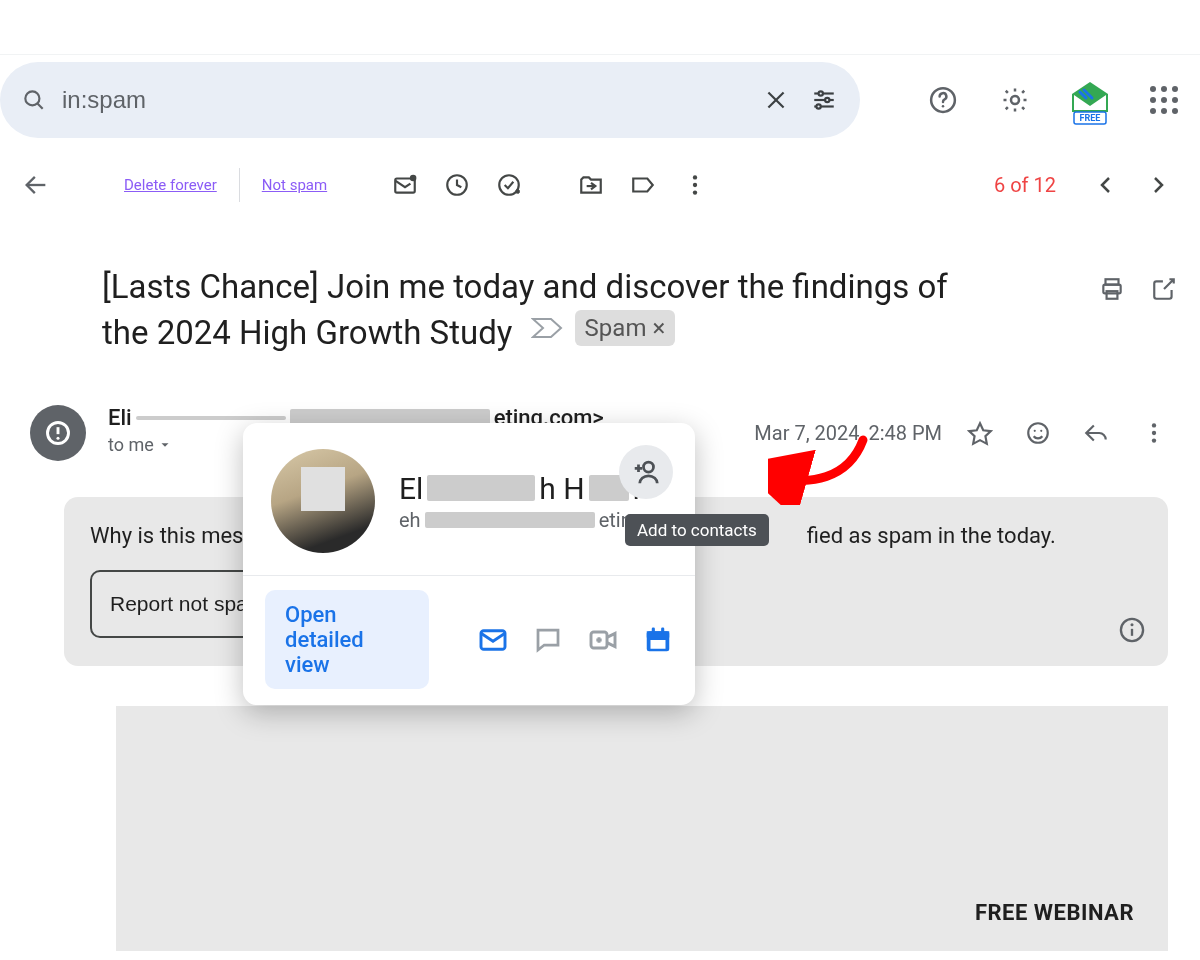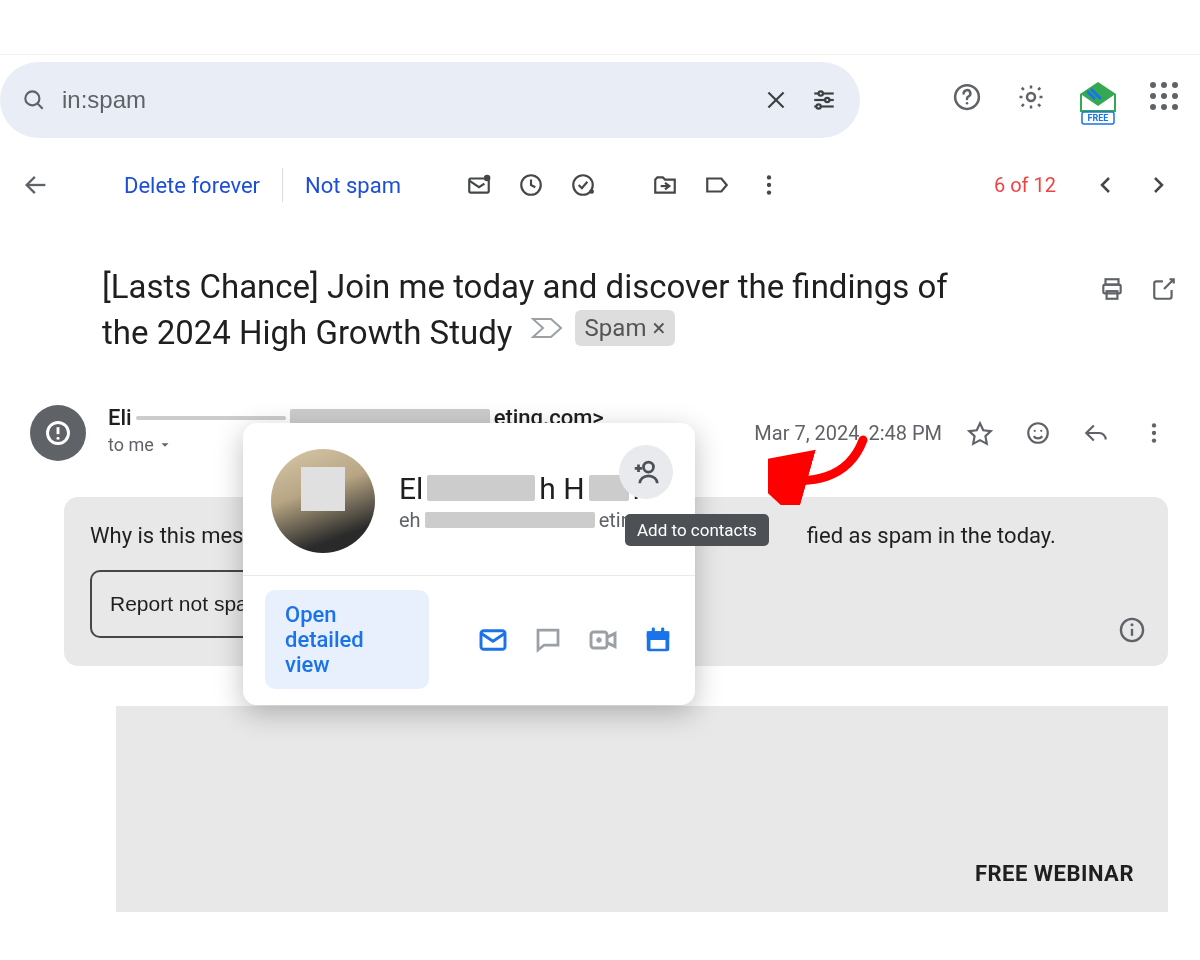--- a/index.html
+++ b/index.html
@@ -6,30 +6,30 @@
   html, body { width: 1200px; height: 960px; font-family: "Google Sans", Roboto, Arial, sans-serif; background: #fff; color: #202124; overflow: hidden; }
   
   .top-spacer { height: 55px; border-bottom: 1px solid #f1f3f4; }
   
   .search-row { display: flex; align-items: center; height: 90px; padding: 0 6px 0 0; }
   .search-pill { display: flex; align-items: center; background: #e9eef6; border-radius: 45px; height: 76px; flex: 0 0 860px; margin-left: 0; padding: 0 12px; }
   .search-pill .srch-icon { width: 44px; height: 44px; display: flex; align-items: center; justify-content: center; color: #5f6368; }
   .search-input { flex: 1; border: none; background: transparent; font-size: 24px; color: #5f6368; outline: none; padding-left: 6px; }
   .search-input::placeholder { color: #5f6368; }
   .pill-ic { width: 48px; height: 48px; display: flex; align-items: center; justify-content: center; color: #3c4043; cursor: pointer; border-radius: 50%; }
-  .right-icons { display: flex; align-items: flex-start; gap: 18px; margin-left: auto; padding-right: 8px; }
+  .right-icons { display: flex; align-items: center; gap: 26px; margin-left: auto; padding-right: 8px; }
   .circ-ic { width: 46px; height: 46px; display: flex; align-items: center; justify-content: center; color: #5f6368; cursor: pointer; border-radius: 50%; }
   .tracker-ic { width: 52px; height: 52px; position: relative; }
   .apps-ic { width: 44px; height: 44px; display: flex; align-items: center; justify-content: center; cursor: pointer; }
   .apps-grid { display: grid; grid-template-columns: repeat(3, 6px); grid-template-rows: repeat(3, 6px); gap: 5px; }
   .apps-grid span { background: #5f6368; border-radius: 50%; width: 6px; height: 6px; }
   
   .toolbar { display: flex; align-items: center; height: 80px; padding: 0 16px 0 14px; }
   .tb-back { width: 44px; height: 44px; display:flex; align-items:center; justify-content:center; color:#5f6368; cursor:pointer; border-radius:50%; }
-  .tb-text { font-size: 22px; color:#1d4ed8; padding: 0 22px; cursor:pointer; }
+  .tb-text { font-size: 15px; color:#8b5cf6; padding: 0 22px; cursor:pointer;text-decoration:underline; }
   .tb-sep { width:1px; height:34px; background:#dadce0; }
   .tb-ic { width: 52px; height: 52px; display:flex; align-items:center; justify-content:center; color:#444746; cursor:pointer; border-radius:50%; }
   .tb-gap { width: 30px; }
   .tb-counter { margin-left: auto; color:#ef4444; font-size: 20px; }
   
   .content { padding: 40px 16px 0 16px; position: relative; }
   .subject { font-size: 33px; color:#1f1f1f; line-height: 1.35; font-weight: 400; margin-left: 86px; margin-right: 90px; }
   .subj-row { display:flex; align-items:flex-start; }
   .subj-actions { margin-left:auto; display:flex; gap:12px; padding-top:4px; }
   .subj-ic { width:40px; height:40px; display:flex; align-items:center; justify-content:center; color:#5f6368; cursor:pointer; }
@@ -45,21 +45,21 @@
   .sender-line1 .redact { background:#ccc; display:inline-block; border-radius:2px; }
   .sender-line2 { color:#5f6368; font-size:18px; display:flex; align-items:center; gap:4px; margin-top:4px; }
   .msg-meta { margin-left:auto; display:flex; align-items:center; gap:18px; color:#5f6368; font-size:20px; padding-right:10px; }
   .meta-ic { width:40px; height:40px; display:flex; align-items:center; justify-content:center; color:#5f6368; cursor:pointer; border-radius:50%; }
   
   .spam-box { margin:36px 16px 0 48px; background:#e8e8e8; border-radius:14px; padding:26px 26px 28px 26px; position:relative; }
   .spam-text { font-size:22px; color:#1f1f1f; }
   .spam-btn { margin-top:22px; border:2px solid #444746; background:transparent; border-radius:10px; padding:20px 18px; font-size:21px; color:#1f1f1f; cursor:pointer; }
   .spam-info { position:absolute; right:22px; bottom:22px; color:#5f6368; }
   
-  .body-block { margin:40px 16px 0 100px; background:#e8e8e8; height:206px; position:relative; }
+  .body-block { margin:40px 16px 0 100px; background:#e8e8e8; height:245px; position:relative; }
   .free-web { position:absolute; right:34px; bottom:26px; font-size:22px; font-weight:700; color:#1f1f1f; letter-spacing:0.5px; }
   
   .hovercard { position:absolute; left:243px; top:423px; width:452px; background:#fff; border-radius:14px; box-shadow: 0 8px 28px rgba(0,0,0,0.25); overflow:hidden; z-index:50; }
   .hc-top { display:flex; align-items:center; padding:26px 22px 22px 28px; gap:24px; position:relative; }
   .hc-avatar { width:104px; height:104px; border-radius:50%; background:linear-gradient(160deg,#d8c9a8 0%, #b7a584 40%, #2a2a2a 80%); position:relative; overflow:hidden; flex-shrink:0; }
   .hc-avatar .blur { position:absolute; left:30px; top:18px; width:44px; height:44px; background:#e0e0e0; filter:blur(0.5px); }
   .hc-name { font-size:30px; color:#1f1f1f; display:flex; align-items:center; gap:4px; }
   .hc-email { font-size:20px; color:#5f6368; display:flex; align-items:center; gap:2px; margin-top:2px; }
   .hc-add { position:absolute; right:22px; top:22px; width:54px; height:54px; border-radius:50%; background:#e8eaed; display:flex; align-items:center; justify-content:center; cursor:pointer; color:#4d5156; }
   .hc-sep { height:1px; background:#e8eaed; }

